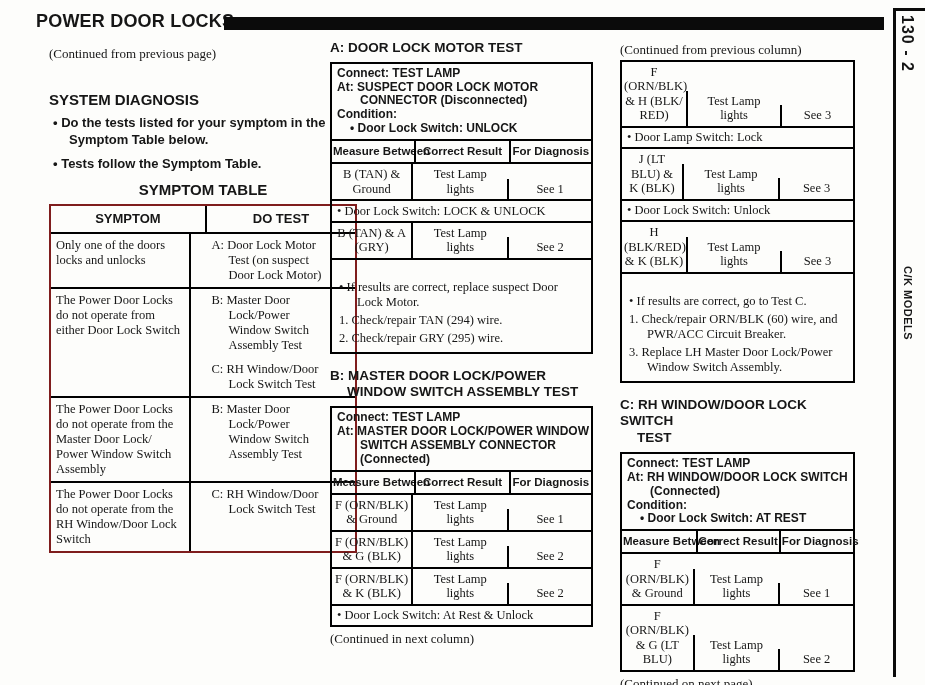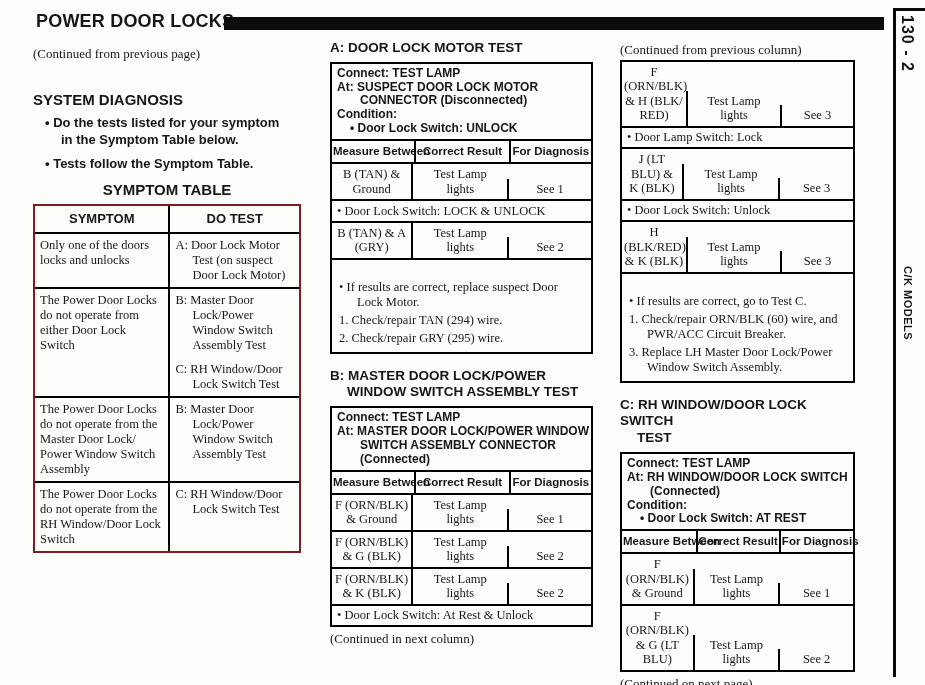--- a/index.html
+++ b/index.html
@@ -30,40 +30,40 @@
     font:bold 16px/1 "Liberation Sans", sans-serif;letter-spacing:1px;
   }
   .edge-model{
     position:absolute;left:902px;top:266px;margin:0;
     writing-mode:vertical-rl;
     font:bold 11px/1 "Liberation Sans", sans-serif;letter-spacing:.5px;
   }
 
   
   .col{position:absolute;}
-  .col1{left:33px;top:46px;width:268px;}
+  .col1{left:49px;top:46px;width:308px;}
   .col2{left:330px;top:40px;width:263px;}
   .col3{left:620px;top:42px;width:235px;}
 
   .cont-note{margin:0 0 2px;font-size:13px;line-height:1.2;}
   .cont-right{margin:4px 2px 0 0;font-size:13px;line-height:1.2;}
 
   .sys-head{margin:30px 0 7px;font:bold 15px/1.1 "Liberation Sans", sans-serif;}
   .b-item{
-    margin:0 12px 7px;padding-left:16px;text-indent:-16px;
+    margin:0 4px 7px;padding-left:16px;text-indent:-16px;
     font:bold 13px/1.3 "Liberation Sans", sans-serif;
   }
   .sym-title{margin:9px 0 6px;text-align:center;font:bold 15px/1.1 "Liberation Sans", sans-serif;}
 
   
   .stable{border:2px solid #7f1d1d;font-size:12.5px;line-height:1.2;}
   .srow{display:flex;border-bottom:2px solid #000;}
   .srow:last-child{border-bottom:none;}
   .scol-sym{width:51%;border-right:2px solid #000;padding:4px 5px;}
-  .scol-test{width:49%;padding:4px 5px;}
+  .scol-test{width:49%;padding:4px 21px;}
   .shead{font:bold 13px/1.2 "Liberation Sans", sans-serif;text-align:center;}
   .shead .scol-sym,.shead .scol-test{padding:5px 4px;}
   .test-entry{padding-left:17px;text-indent:-17px;margin-bottom:9px;}
   .test-entry:last-child{margin-bottom:0;}
 
   
   .sec-head{margin:0 0 5px;font:bold 13.5px/1.25 "Liberation Sans", sans-serif;}
   .sec-head .hl{display:block;}
   .sec-head .l2{padding-left:17px;}
   .mt{margin-top:14px;}

